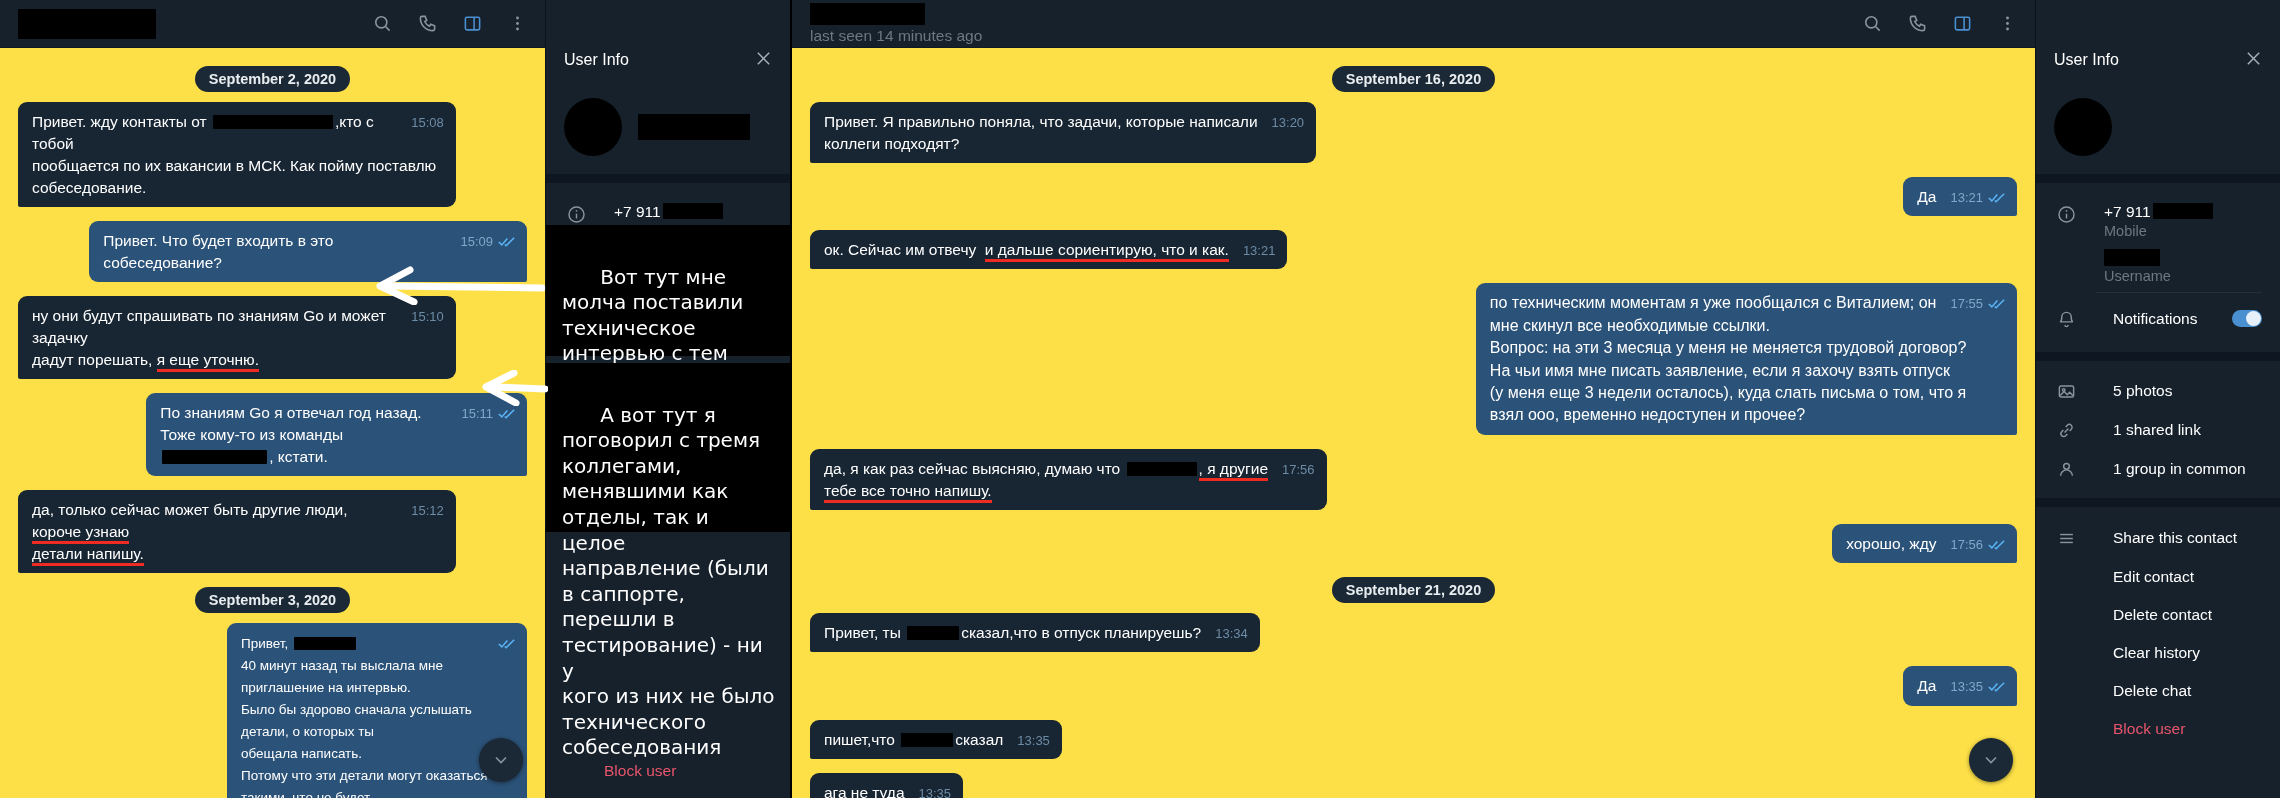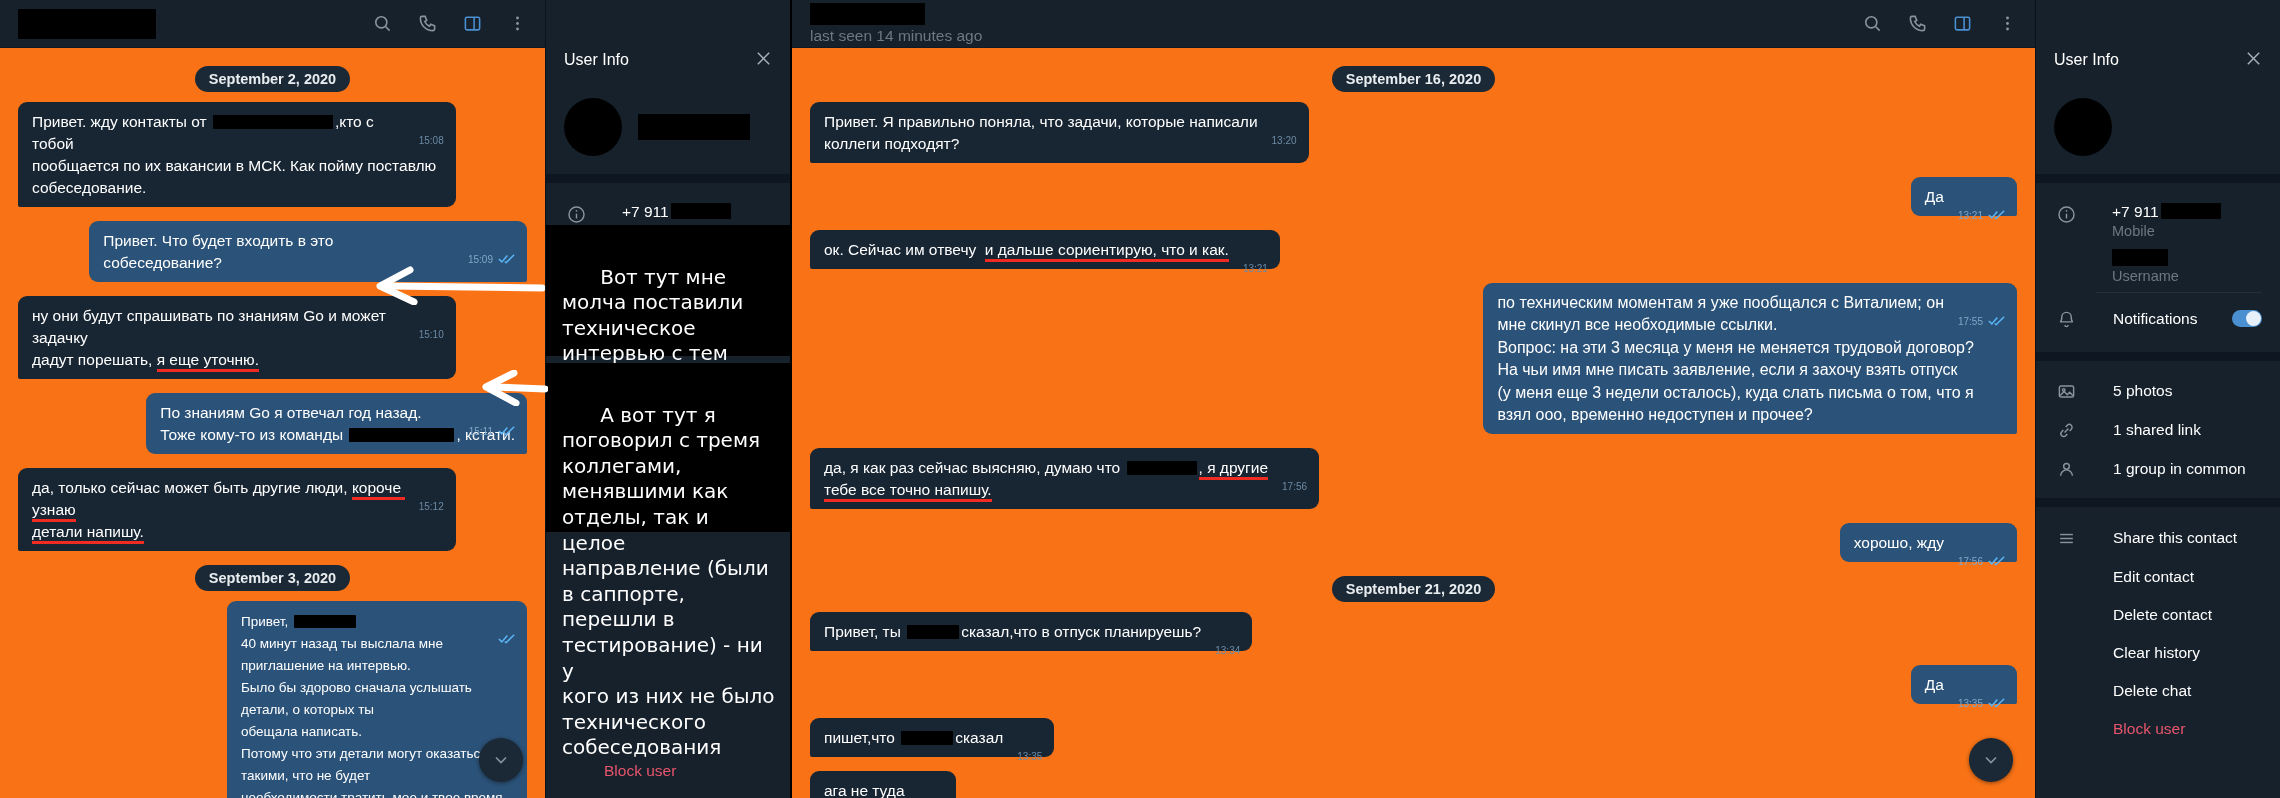--- a/index.html
+++ b/index.html
@@ -5,21 +5,21 @@
   * { box-sizing: border-box; margin: 0; padding: 0; }
   html, body {
     width: 2280px; height: 798px;
     background: #0e1621;
     font-family: "Liberation Sans", "DejaVu Sans", sans-serif;
     overflow: hidden;
   }
   .root { width: 2280px; height: 798px; display: flex; position: relative; }
 
   
-  .chat-col { position: relative; height: 798px; background: #f97316; display: flex; flex-direction: column; }
+  .chat-col { position: relative; height: 798px; background: #fde047; display: flex; flex-direction: column; }
   .chat-header {
     height: 48px; background: #17212b; display: flex; align-items: center;
     padding: 0 18px; flex: 0 0 48px; border-bottom: 1px solid #101a25;
   }
   .chat-title-wrap { flex: 1; display: flex; flex-direction: column; justify-content: center; }
   .redact { background: #000; display: inline-block; border-radius: 1px; }
   .chat-title-redact { width: 138px; height: 30px; }
   .chat-subtitle { font-size: 15.5px; color: #6c7883; margin-top: 2px; }
   .hdr-icons { display: flex; align-items: center; gap: 26px; }
   .hdr-icons svg { display: block; }
@@ -34,22 +34,22 @@
 
   .msg-row { display: flex; margin-bottom: 14px; }
   .msg-row.out { justify-content: flex-end; }
   .bubble {
     position: relative; border-radius: 9px; padding: 9px 12px 8px 14px;
     font-size: 15.5px; line-height: 1.42; color: #ffffff; max-width: 86%;
   }
   .bubble.in  { background: #182533; border-bottom-left-radius: 2px; }
   .bubble.out { background: #2b5278; border-bottom-right-radius: 2px; }
   .bubble .txt { white-space: pre-wrap; }
-  .meta { float: right; margin-left: 14px; margin-top: 3px; font-size: 10px;
-          color: #6c8ba5; white-space: nowrap; position: relative; top: 20px; }
+  .meta { float: right; margin-left: 14px; margin-top: 3px; font-size: 13px;
+          color: #6c8ba5; white-space: nowrap; position: relative; top: 0; }
   .bubble.out .meta { color: #7fa8cc; }
   .ticks { display: inline-block; margin-left: 5px; vertical-align: -1px; }
   .inline-redact { height: 14px; vertical-align: -2px; margin: 0 2px; }
   .ul { border-bottom: 3px solid #ef2b22; padding-bottom: 1px; }
 
   .scroll-btn {
     position: absolute; right: 22px; bottom: 16px; width: 44px; height: 44px;
     border-radius: 50%; background: #1b2936; display: flex; align-items: center;
     justify-content: center; box-shadow: 0 1px 4px rgba(0,0,0,.45);
   }
@@ -59,21 +59,21 @@
                 border-left: 1px solid #0b1219; position: relative; }
   .info-head { height: 48px; display: flex; align-items: center; padding: 0 18px; flex: 0 0 48px; margin-top: 36px; }
   .info-head .t { flex: 1; font-size: 16px; color: #ffffff; }
   .info-ident { display: flex; align-items: center; padding: 14px 18px 18px 18px; gap: 16px; }
   .avatar-circ { width: 58px; height: 58px; border-radius: 50%; background: #000; flex: 0 0 58px; }
   .ident-txt { display: flex; flex-direction: column; gap: 4px; }
   .name-redact { width: 112px; height: 26px; }
   .seen { font-size: 14.5px; color: #6c7883; }
   .sep { height: 9px; background: #0e1621; }
   .info-sec { padding: 14px 18px; }
-  .info-line { display: flex; align-items: flex-start; gap: 34px; padding: 6px 0 10px 0; }
+  .info-line { display: flex; align-items: flex-start; gap: 26px; padding: 6px 0 10px 0; }
   .ic { width: 24px; flex: 0 0 24px; display: flex; justify-content: center; padding-top: 2px; }
   .info-val { font-size: 15.5px; color: #ffffff; }
   .info-sub { font-size: 14.5px; color: #6c7883; margin-top: 2px; }
   .phone-redact { width: 60px; height: 16px; vertical-align: -2px; margin-left: 2px; }
   .user-redact { width: 56px; height: 17px; display: block; }
   .hr { height: 1px; background: #222f3d; margin: 4px 0 6px 42px; }
   .row-item { display: flex; align-items: center; gap: 35px; padding: 9px 0; }
   .row-item .lbl { font-size: 15.5px; color: #ffffff; flex: 1; }
   .toggle { width: 34px; height: 17px; border-radius: 9px; background: #4a8fd0; position: relative; }
   .toggle::after { content:""; position:absolute; right:1px; top:1px; width:15px; height:15px;

